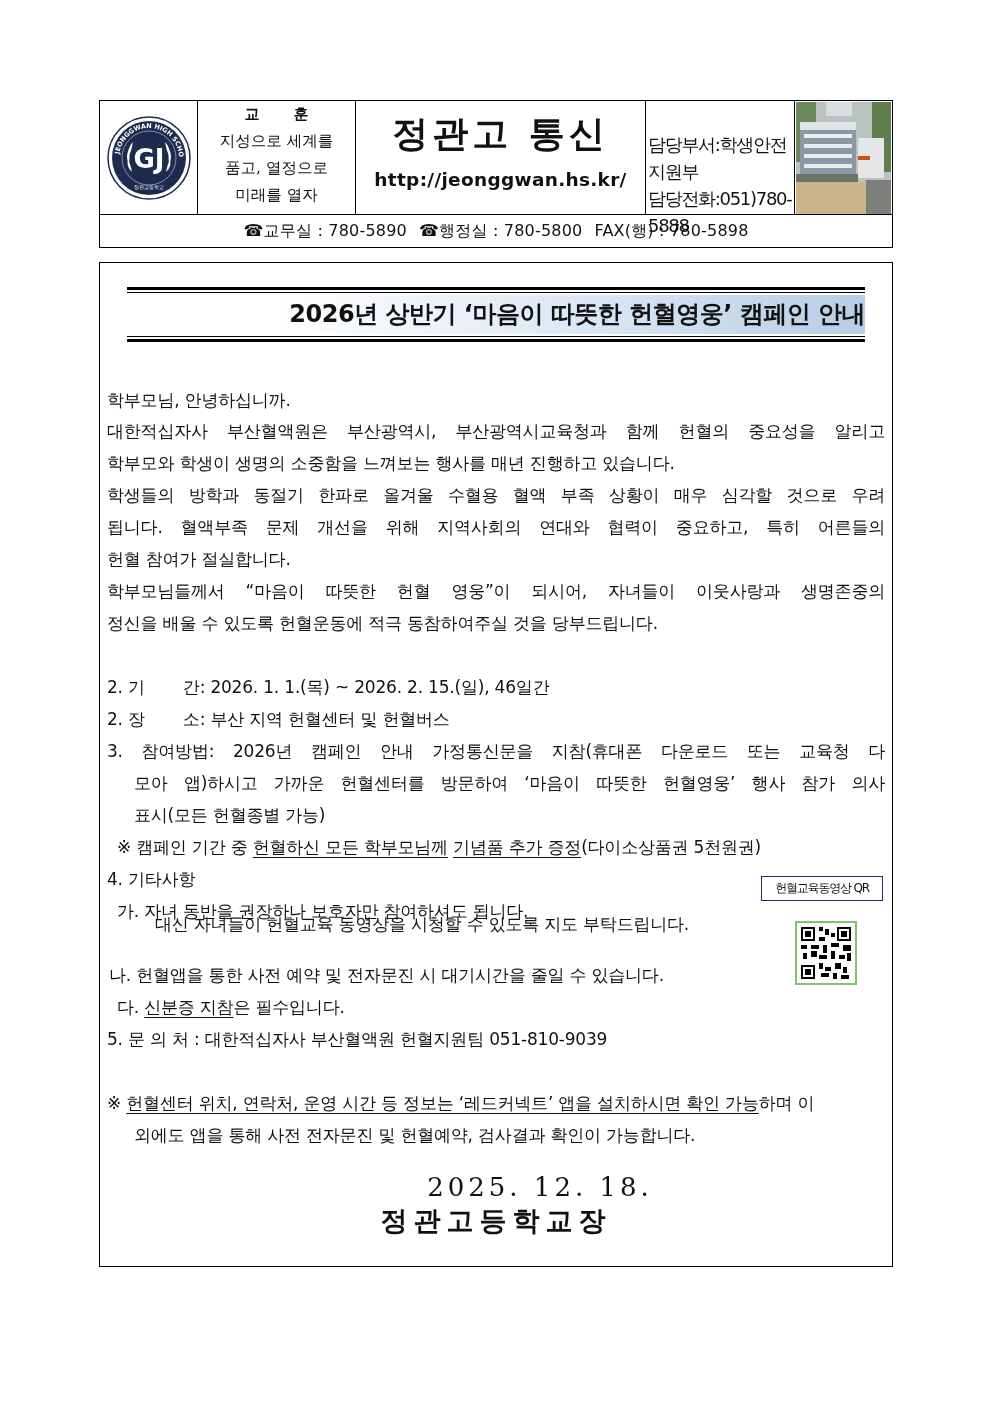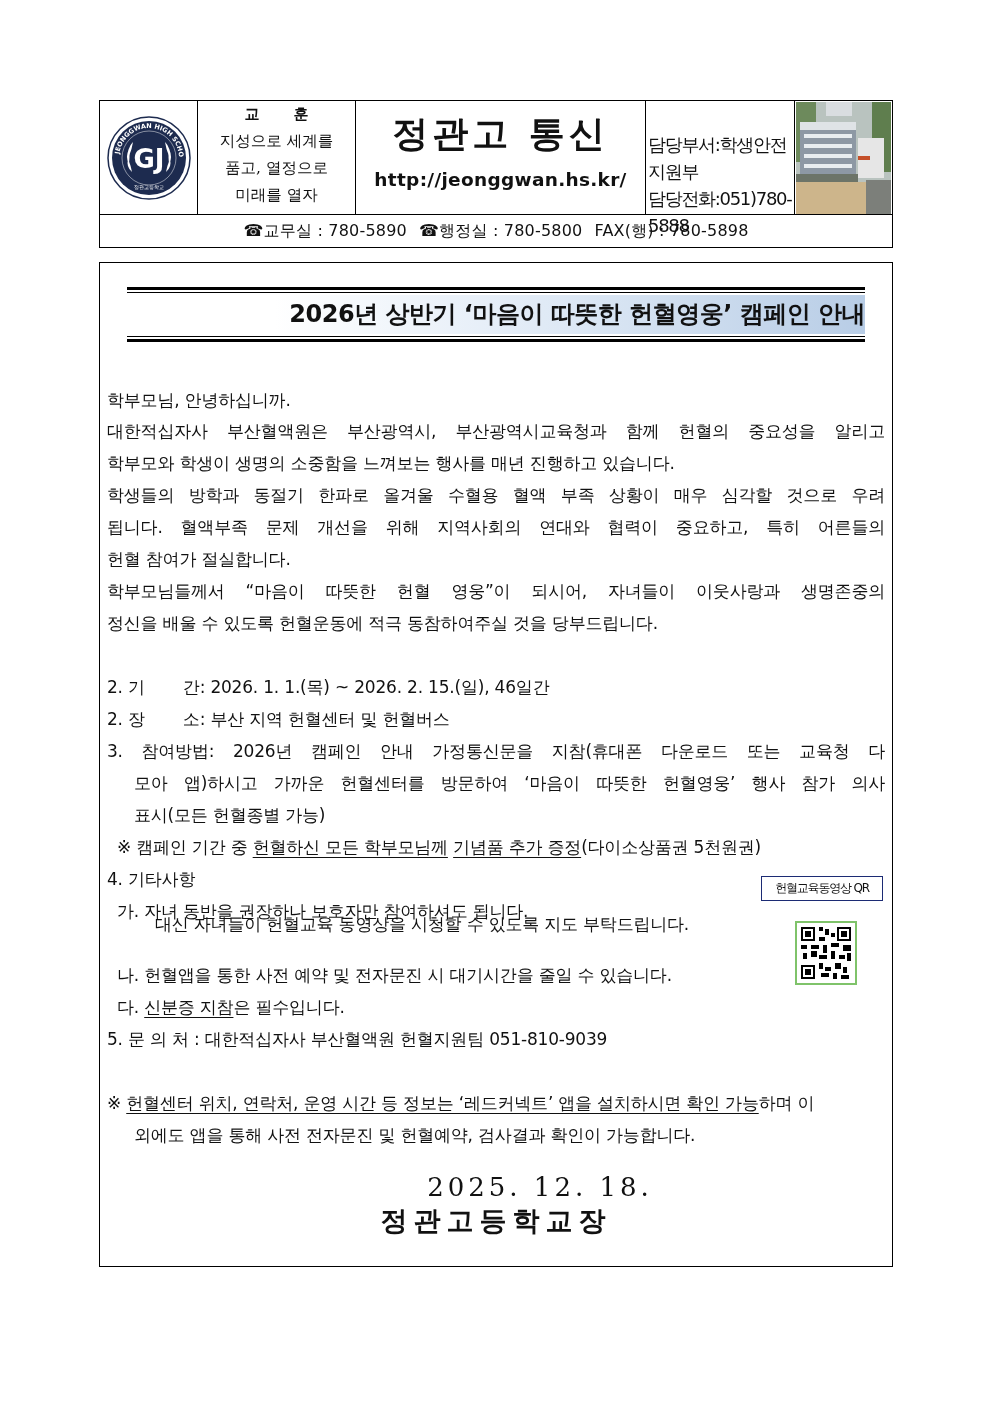--- a/index.html
+++ b/index.html
@@ -158,21 +158,21 @@
     <span>※ 캠페인 기간 중 </span><span class="u">헌혈하신 모든 학부모님께</span><span> </span><span class="u">기념품 추가 증정</span><span>(다이소상품권 5천원권)</span>
   </div>
 
   <div class="ln" style="top:481px">4. 기타사항</div>
   <div class="ln" style="top:513px;left:10px">
     <span>가. 자녀 동반을 권장하나 </span><span class="b">보호자만 참여하셔도 됩니다.</span>
   </div>
   <div class="ln" style="top:526px;left:48px">
     <span>대신 </span><span class="b">자녀들이 헌혈교육 동영상을 시청할 수 있도록 지도 부탁</span><span>드립니다.</span>
   </div>
-  <div class="ln" style="top:577px;left:10px">나. 헌혈앱을 통한 사전 예약 및 전자문진 시 대기시간을 줄일 수 있습니다.</div>
+  <div class="ln" style="top:577px;left:2px">나. 헌혈앱을 통한 사전 예약 및 전자문진 시 대기시간을 줄일 수 있습니다.</div>
   <div class="ln" style="top:609px;left:10px">
     <span>다. </span><span class="b u">신분증 지참</span><span>은 </span><span class="b">필수</span><span>입니다.</span>
   </div>
   <div class="ln" style="top:641px">5. 문 의 처 : 대한적십자사 부산혈액원 헌혈지원팀 051-810-9039</div>
 
   <div class="ln" style="top:705px;left:0;width:778px">
     <span>※ </span><span class="b u">헌혈센터 위치, 연락처, 운영 시간 등 정보는 ‘레드커넥트’ 앱을 설치하시면 확인 가능</span><span>하며 이</span>
   </div>
   <div class="ln" style="top:737px;left:27px">외에도 앱을 통해 사전 전자문진 및 헌혈예약, 검사결과 확인이 가능합니다.</div>
 </div>

